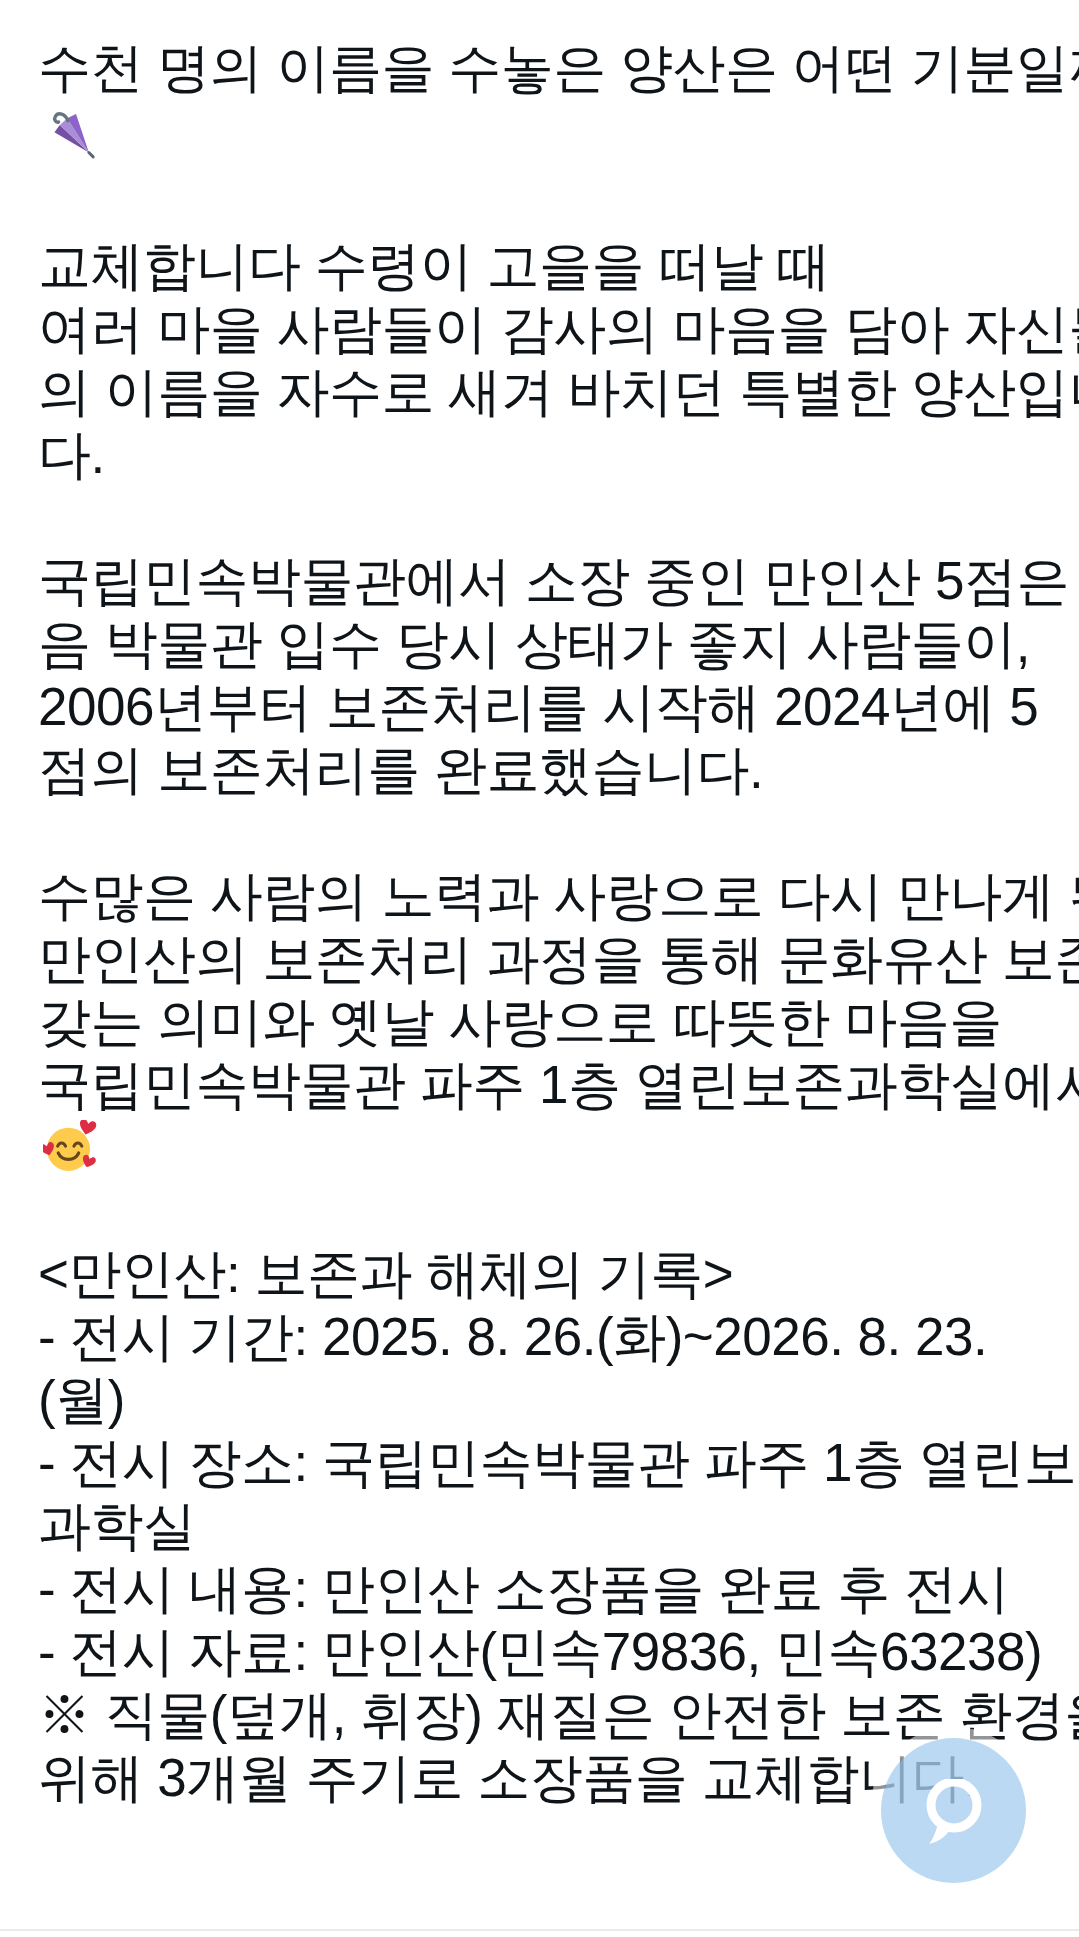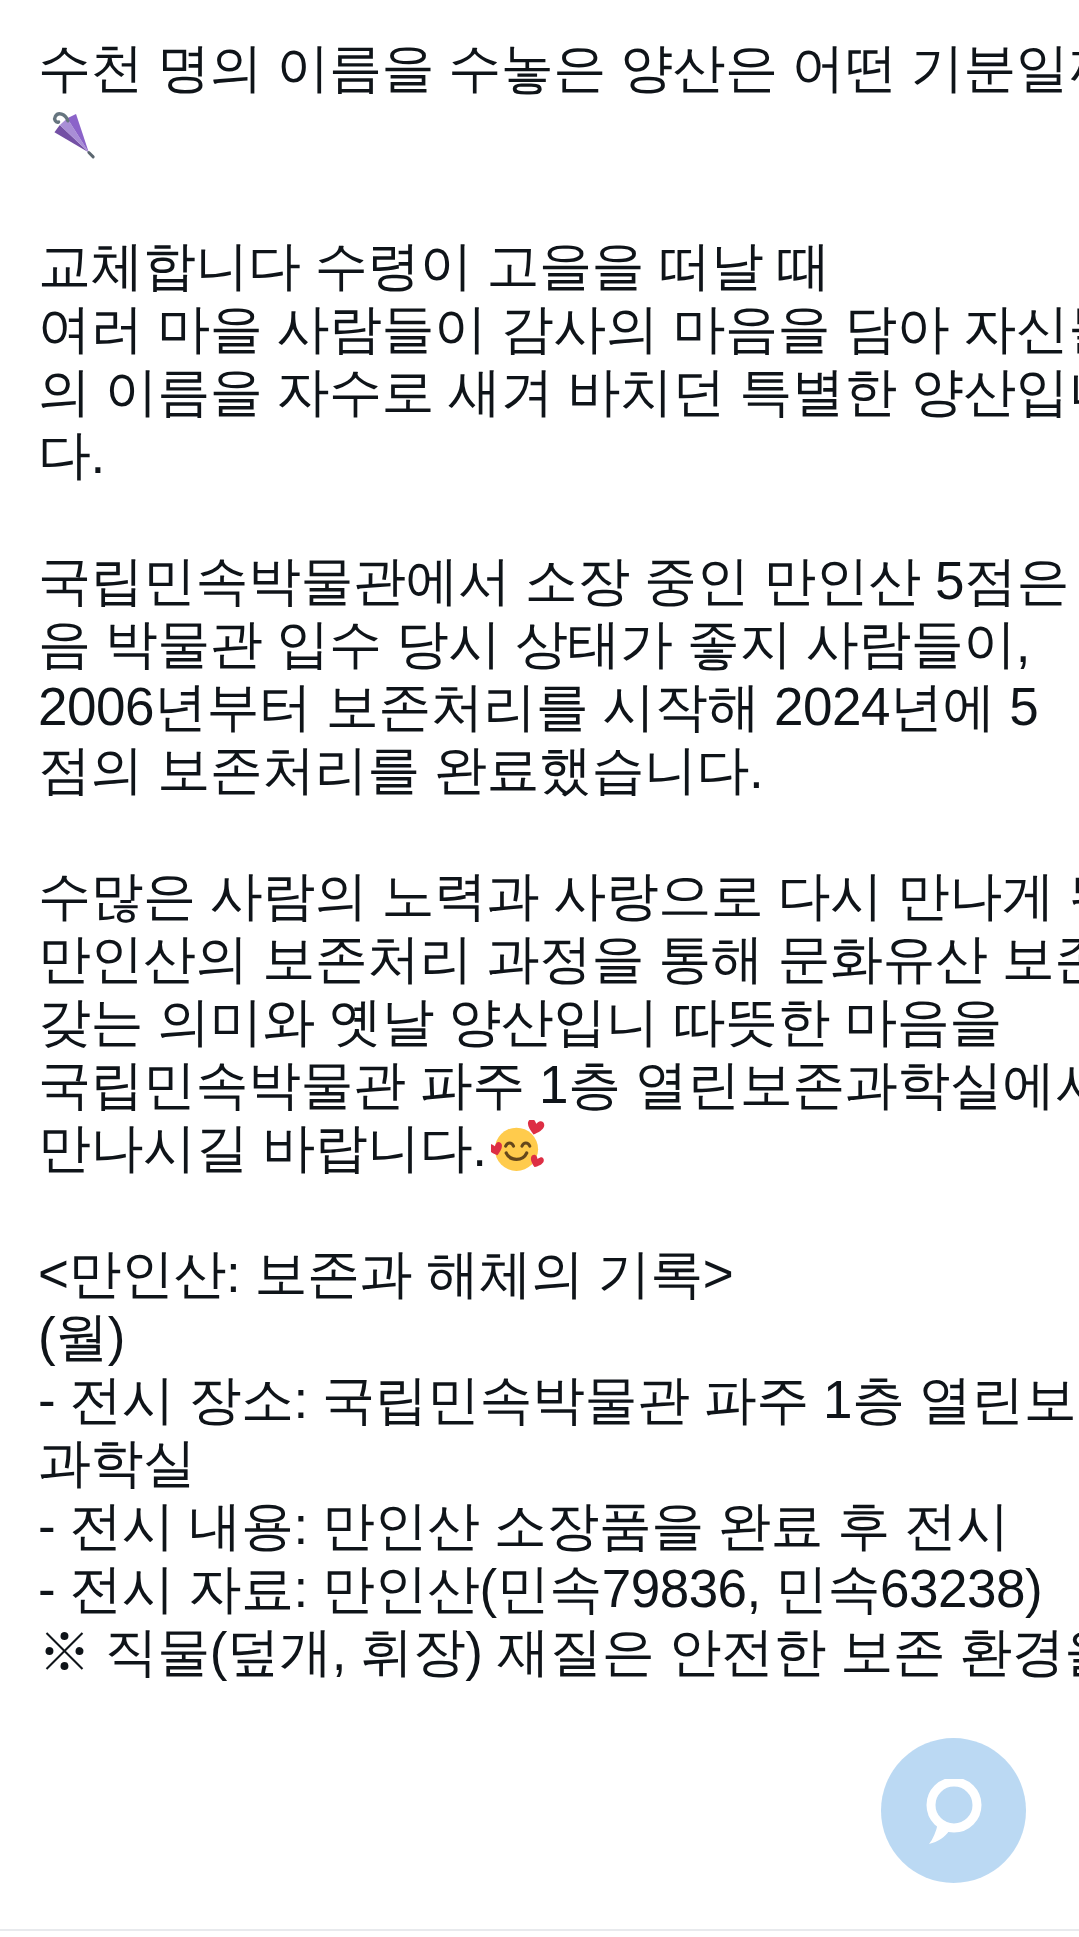--- a/index.html
+++ b/index.html
@@ -79,45 +79,47 @@
   <div class="ln">의 이름을 자수로 새겨 바치던 특별한 양산입니</div>
   <div class="ln">다.</div>
   <div class="ln"></div>
   <div class="ln">국립민속박물관에서 소장 중인 만인산 5점은 처</div>
   <div class="ln">음 박물관 입수 당시 상태가 좋지 사람들이,</div>
   <div class="ln">2006년부터 보존처리를 시작해 2024년에 5</div>
   <div class="ln">점의 보존처리를 완료했습니다.</div>
   <div class="ln"></div>
   <div class="ln">수많은 사람의 노력과 사랑으로 다시 만나게 된</div>
   <div class="ln">만인산의 보존처리 과정을 통해 문화유산 보존이</div>
-  <div class="ln">갖는 의미와 옛날 양산입니 따뜻한 마음을</div>
+  <div class="ln">갖는 의미와 옛날 사랑으로 따뜻한 마음을</div>
   <div class="ln">국립민속박물관 파주 1층 열린보존과학실에서</div>
   <div class="ln">
-    <span>만나시길 바랍니다.</span><svg class="inline-emoji" width="56" height="56" viewBox="0 0 44 44">
+    <svg class="inline-emoji" width="56" height="56" viewBox="0 0 44 44">
       <defs>
         <path id="hp" d="M8 13.5 C4.5 11 1.5 8 1.5 5.2 C1.5 2.6 4.2 1.2 6 2.6 C7 3.4 7.7 4.3 8 5 C8.3 4.3 9 3.4 10 2.6 C11.8 1.2 14.5 2.6 14.5 5.2 C14.5 8 11.5 11 8 13.5 Z"></path>
       </defs>
       <circle cx="20" cy="23" r="17" fill="#FFCB4C"></circle>
       <path d="M11.5 20.5 C13 17.2 16.2 17.2 17.7 20.5" stroke="#65471B" stroke-width="2.4" fill="none" stroke-linecap="round"></path>
       <path d="M24.3 20.5 C25.8 17.2 29 17.2 30.5 20.5" stroke="#65471B" stroke-width="2.4" fill="none" stroke-linecap="round"></path>
       <path d="M12 26 C15 32.5 25 32.5 28 26" stroke="#65471B" stroke-width="2.6" fill="none" stroke-linecap="round"></path>
       <use href="#hp" transform="translate(27,-2) rotate(14 8 7)"></use>
       <use href="#hp" transform="translate(-3,16) rotate(-16 8 7) scale(0.85)"></use>
       <use href="#hp" transform="translate(29,27) rotate(20 8 7) scale(0.8)"></use>
       <style>use{fill:#DD2E44;}</style>
     </svg>
   </div>
   <div class="ln"></div>
   <div class="ln">&lt;만인산: 보존과 해체의 기록&gt;</div>
+  <div class="ln">- 전시 기간: 2025. 8. 26.(화)~2026. 8. 23.</div>
   <div class="ln">(월)</div>
   <div class="ln">- 전시 장소: 국립민속박물관 파주 1층 열린보존</div>
   <div class="ln">과학실</div>
   <div class="ln">- 전시 내용: 만인산 소장품을 완료 후 전시</div>
   <div class="ln">- 전시 자료: 만인산(민속79836, 민속63238)</div>
   <div class="ln">※ 직물(덮개, 휘장) 재질은 안전한 보존 환경을</div>
+  <div class="ln">위해 3개월 주기로 소장품을 교체합니다.</div>
 </div>
 
 <div class="chat-button">
   <svg width="60" height="72" viewBox="0 0 60 72">
     <circle cx="30" cy="26" r="23" fill="none" stroke="#ffffff" stroke-width="9"></circle>
     <path d="M14 44 C12 53 9 60 5 65 C14 63 21 58 25 52 Z" fill="#ffffff"></path>
   </svg>
 </div>
 
 <div class="bottom-divider"></div>

